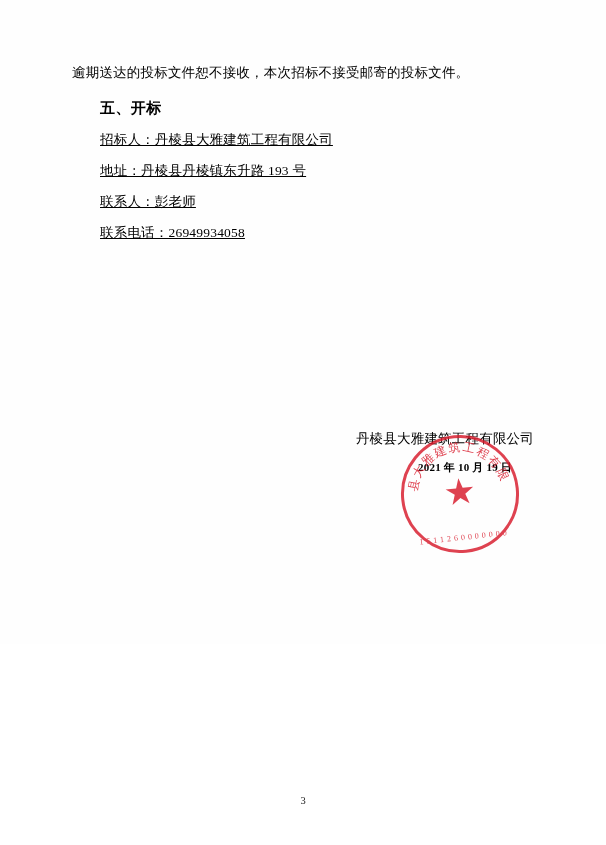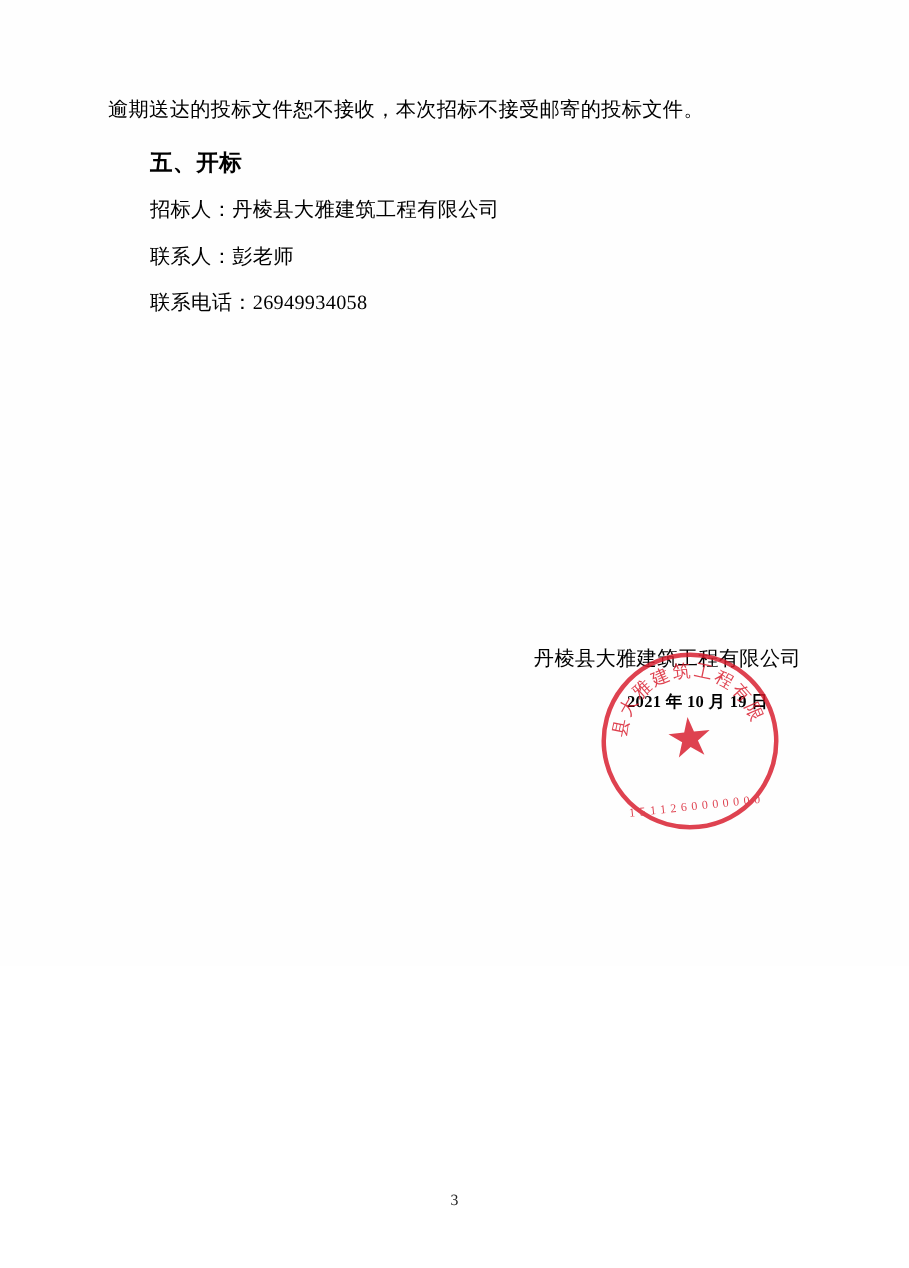--- a/index.html
+++ b/index.html
@@ -50,20 +50,21 @@
     font-size: 13.5px;
     margin: 0 0 13px 0;
     text-indent: 28px;
     letter-spacing: 0.2px;
   }
   .contact-line {
     font-size: 13.5px;
     margin: 0 0 13px 0;
     text-indent: 28px;
     letter-spacing: 0.2px;
+    text-decoration: underline;
   }
   .sig-block {
     position: absolute;
     left: 72px;
     top: 430px;
     width: 470px;
     text-align: right;
   }
   .sig-line {
     font-size: 13.5px;
@@ -152,20 +153,21 @@
 
     <p class="para first">逾期送达的投标文件恕不接收，本次招标不接受邮寄的投标文件。</p>
 
     <h2 class="heading">五、开标</h2>
 
 
 
 
     <p class="contact-line">招标人：丹棱县大雅建筑工程有限公司</p>
 
+    <p class="contact-line">地址：丹棱县丹棱镇东升路 193 号</p>
 
     <p class="contact-line">联系人：彭老师</p>
 
     <p class="contact-line">联系电话：26949934058</p>
 
   </div>
 
   <div class="sig-block">
     <div class="sig-line">丹棱县大雅建筑工程有限公司</div>
     <div class="sig-date">2021 年 10 月 19 日</div>

